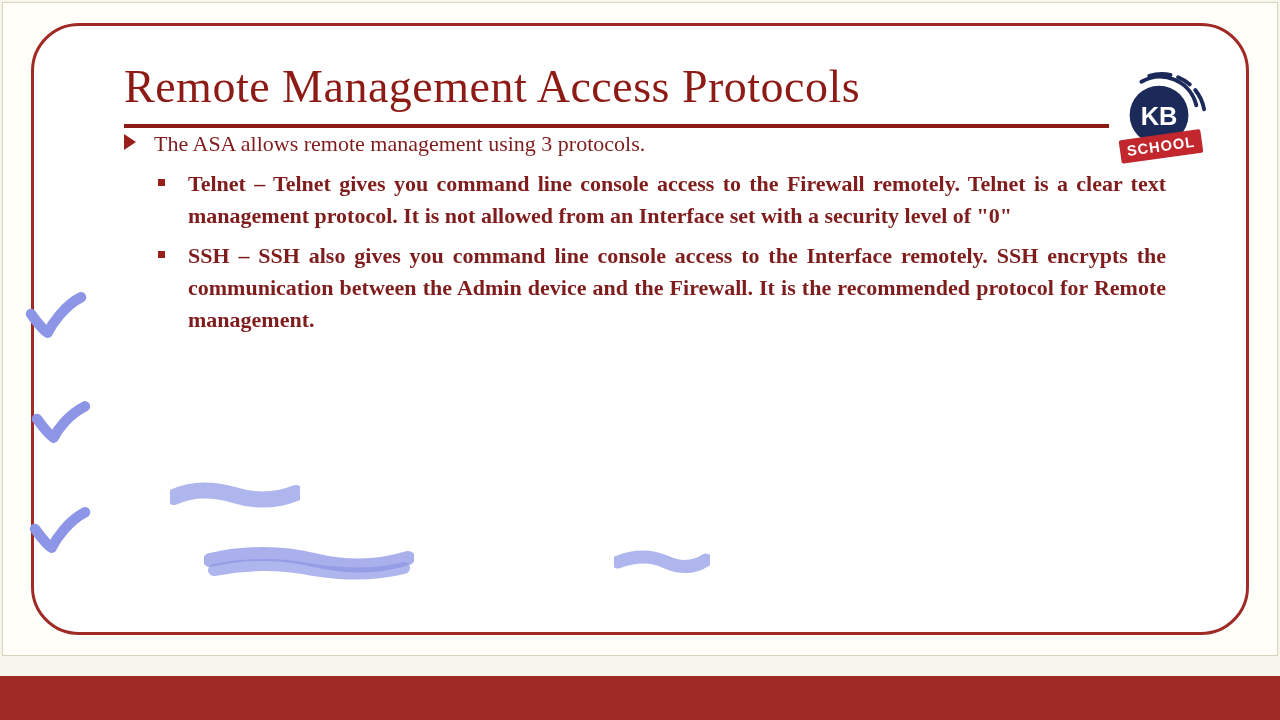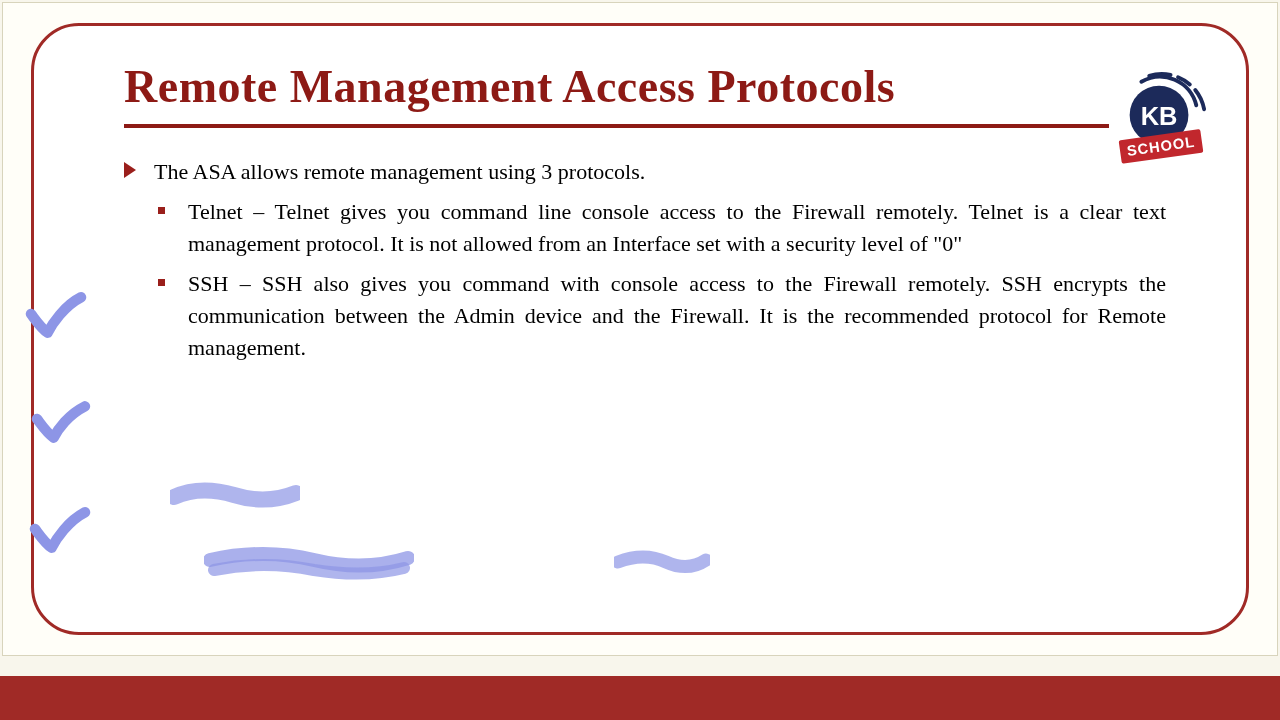--- a/index.html
+++ b/index.html
@@ -27,36 +27,35 @@
       background: #fff;
       padding: 36px 80px 30px 90px;
     }
     .logo {
       position: absolute;
       top: 44px; right: 36px;
       width: 98px; height: 98px;
     }
     .title {
       font-family: "Bookman Old Style", Georgia, serif;
-      font-weight: 700;
+      font-weight: 400;
       font-size: 46px;
       line-height: 1.08;
       color: #8d1a15;
       letter-spacing: 0.5px;
       padding-right: 120px;
     }
     .title-rule {
       margin-top: 12px;
       height: 0;
       border-top: 4px solid #8d1a15;
       width: 985px;
     }
     .body {
-      margin-top: 28px;
-      color: #000000;
+      color: #7f1d1d;
       font-size: 22px;
       line-height: 1.46;
     }
     .lead {
       position: relative;
       padding-left: 30px;
     }
     .lead::before {
       content: "";
       position: absolute;
@@ -64,20 +63,21 @@
       width: 0; height: 0;
       border-left: 12px solid #9a1f1b;
       border-top: 8px solid transparent;
       border-bottom: 8px solid transparent;
     }
     .item {
       position: relative;
       margin-top: 8px;
       padding-left: 64px;
       text-align: justify;
+      font-weight: bold;
     }
     .item::before {
       content: "";
       position: absolute;
       left: 34px; top: 11px;
       width: 7px; height: 7px;
       background: #9a1f1b;
     }
     .check {
       position: absolute;
@@ -120,21 +120,21 @@
         </g>
       </svg>
     </div>
 
     <h1 class="title">Remote Management Access Protocols</h1>
     <div class="title-rule"></div>
 
     <div class="body">
       <div class="lead">The ASA allows remote management using 3 protocols.</div>
       <div class="item">Telnet – Telnet gives you command line console access to the Firewall remotely. Telnet is a clear text management protocol. It is not allowed from an Interface set with a security level of "0"</div>
-      <div class="item">SSH – SSH also gives you command with console access to the Firewall remotely. SSH encrypts the communication between the Admin device and the Firewall. It is the recommended protocol for Remote management.</div>
+      <div class="item">SSH – SSH also gives you command line console access to the Interface remotely. SSH encrypts the communication between the Admin device and the Firewall. It is the recommended protocol for Remote management.</div>
     </div>
 
     <div class="check" style="left:-10px; top:265px;">
       <svg viewBox="0 0 60 46">
           <path d="M6 22 C12 30 16 36 22 40 C26 32 38 14 54 6" fill="none" stroke="#8d95e6" stroke-width="10" stroke-linecap="round" stroke-linejoin="round"></path>
         </svg>
     </div>
     <div class="check" style="left:-4px; top:372px;">
       <svg viewBox="0 0 60 46">
           <path d="M6 20 C12 28 16 34 22 38 C26 30 36 16 52 8" fill="none" stroke="#8d95e6" stroke-width="10" stroke-linecap="round" stroke-linejoin="round"></path>

